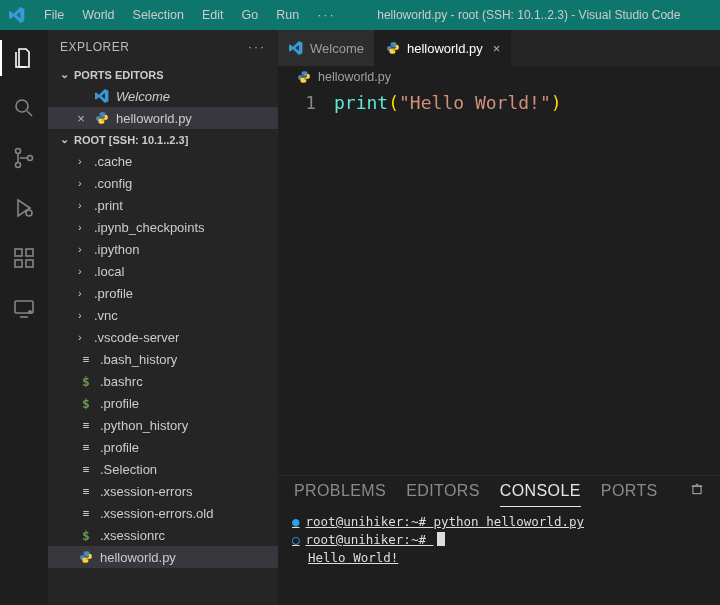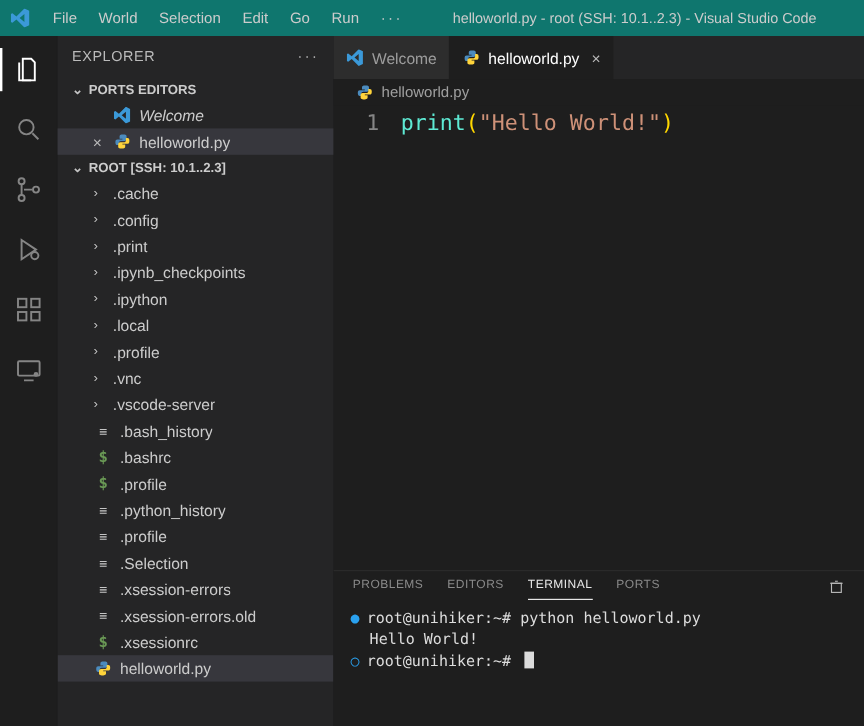--- a/index.html
+++ b/index.html
@@ -81,29 +81,29 @@
   .gutter { width:56px; text-align:right; padding-right:18px; color:#858585; }
   .codeline { white-space: pre; }
   .tok-fn { color:#5eead4; }
   .tok-paren { color:#ffd700; }
   .tok-str { color:#ce9178; }
   
   .panel {
     height: 130px; background:#1e1e1e; border-top:1px solid #2a2a2a; display:flex; flex-direction:column;
   }
   .panel-tabs {
-    display:flex; gap:20px; padding: 6px 16px 0 16px; font-size:10px; color:#8a8a8a;
+    display:flex; gap:20px; padding: 6px 16px 0 16px; font-size:16px; color:#8a8a8a;
     letter-spacing: 0.4px;
   }
   .panel-tab { padding-bottom:6px; }
   .panel-tab.active { color:#e7e7e7; border-bottom:1px solid #e7e7e7; }
   .panel-actions { margin-left:auto; display:flex; gap:12px; color:#bbb; }
   .terminal {
     flex:1; font-family:"Consolas","Menlo",monospace; font-size:12.5px; padding:6px 14px;
-    color:#ddd; line-height:1.45;
+    color:#ddd; line-height:1.45;text-decoration:underline;
   }
   .term-line { white-space: pre; }
   .circ { color:#2aa1ef; margin-right:6px; }
   .cursor-block { display:inline-block; width:8px; height:14px; background:#dcdcdc; vertical-align:-2px; margin-left:4px;}
   
   .ellip { letter-spacing:2px; }
   .dollar { color:#6a9955; font-weight:600; font-family: monospace; }
   .linesico { color:#c5c5c5; font-family: monospace; font-size:11px; }
 </style>
 </head>
@@ -327,31 +327,31 @@
     <div class="editor">
       <div class="gutter">1</div>
       <div class="codeline"><span class="tok-fn">print</span><span class="tok-paren">(</span><span class="tok-str">"Hello World!"</span><span class="tok-paren">)</span></div>
     </div>
 
     <div class="panel">
       <div class="panel-tabs" id="panel-tabs">
 
         <span class="panel-tab">PROBLEMS</span>
           <span class="panel-tab">EDITORS</span>
-          <span class="panel-tab active">TERMINAL</span>
+          <span class="panel-tab active">CONSOLE</span>
           <span class="panel-tab">PORTS</span>
           <div class="panel-actions">
           <span>
             <svg width="14" height="14" viewBox="0 0 24 24" fill="none" stroke="#bbb" stroke-width="1.6">
                 <rect x="5" y="7" width="14" height="13"></rect>
                 <path d="M3 7h18M10 4h4"></path>
               </svg>
           </span>
         </div>
       </div>
       <div class="terminal">
         <div class="term-line"><span class="circ">●</span><span>root@unihiker:~# </span><span>python helloworld.py</span></div>
+        <div class="term-line"><span class="circ">○</span><span>root@unihiker:~# </span><span class="cursor-block"></span></div>
         <div class="term-line" style="padding-left:16px"><span>Hello World!</span></div>
-        <div class="term-line"><span class="circ">○</span><span>root@unihiker:~# </span><span class="cursor-block"></span></div>
       </div>
     </div>
   </div>
 </div>
 
 </body></html>

